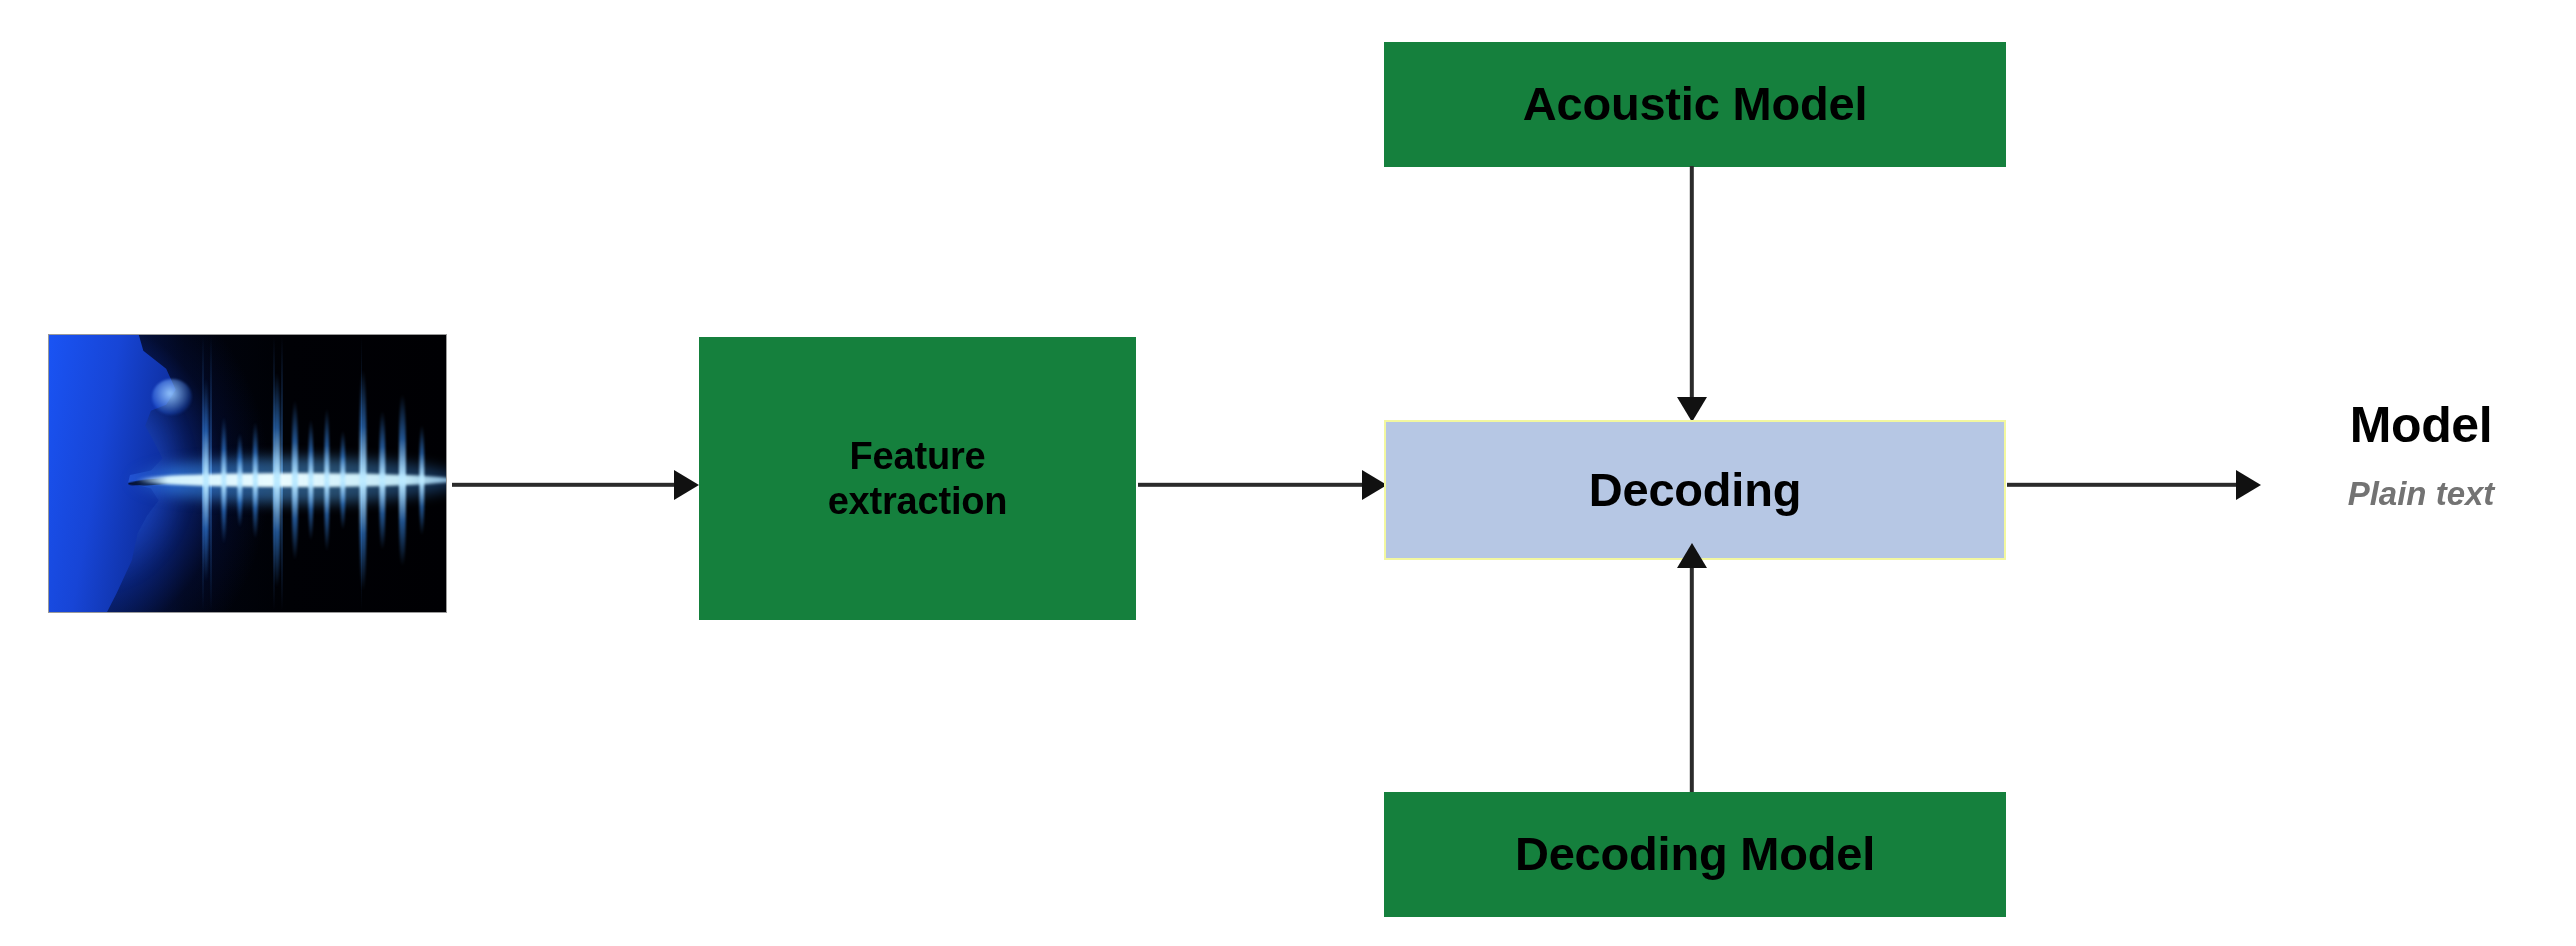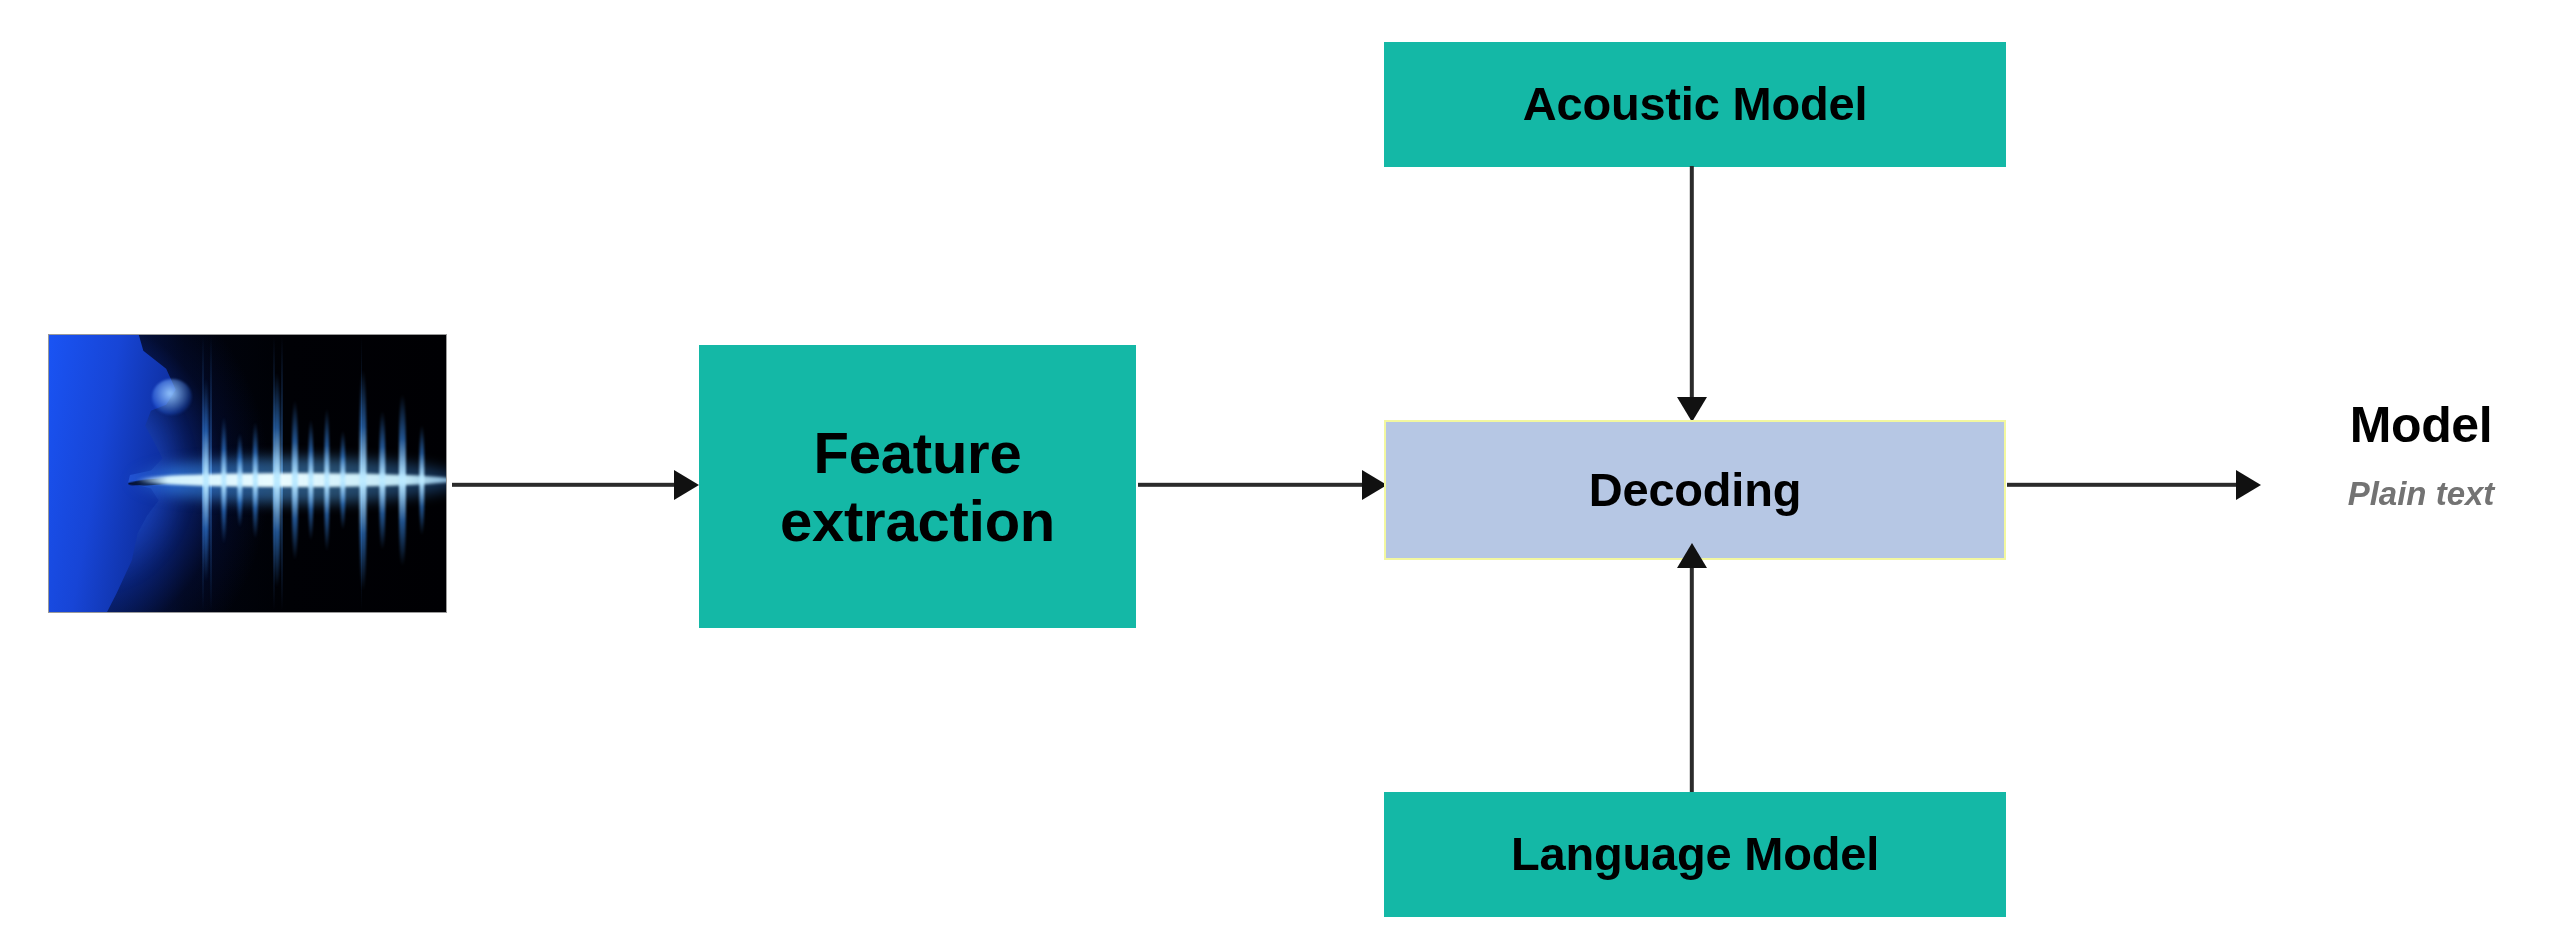--- a/index.html
+++ b/index.html
@@ -138,31 +138,30 @@
     box-sizing: border-box;
     display: flex;
     align-items: center;
     justify-content: center;
     text-align: center;
     color: #000000;
     font-weight: bold;
     line-height: 1.16;
     letter-spacing: -0.2px;
   }
-  .box-yellow { background: #14b8a6; }
+  .box-yellow { background: #15803d; }
   .box-decoding {
     background: #B6C7E4;
     border: 2.7px solid #F2F7A0;
   }
 
   #box-feature-extraction {
     left: 699px; top: 337px;
     width: 437px; height: 283px;
-    font-size: 58px;
-    margin-top: 8px;
+    font-size: 38px;
   }
   #box-acoustic-model {
     left: 1384px; top: 42px;
     width: 622px; height: 125px;
     font-size: 47px;
   }
   #box-decoding {
     left: 1384px; top: 420px;
     width: 622px; height: 140px;
     font-size: 47px;
@@ -341,21 +340,21 @@
   <div class="box box-decoding" id="box-decoding">
     <span>Decoding</span>
   </div>
 
   <div class="arrow-v up" id="arrow-language-to-decoding">
     <div class="shaft"></div>
     <div class="head"></div>
   </div>
 
   <div class="box box-yellow" id="box-language-model">
-    <span>Language Model</span>
+    <span>Decoding Model</span>
   </div>
 
   <div class="arrow-h" id="arrow-decoding-to-output">
     <div class="shaft"></div>
     <div class="head"></div>
   </div>
 
   <div id="output-group">
     <div id="output-primary">Model</div>
     <div id="output-secondary">Plain text</div>

